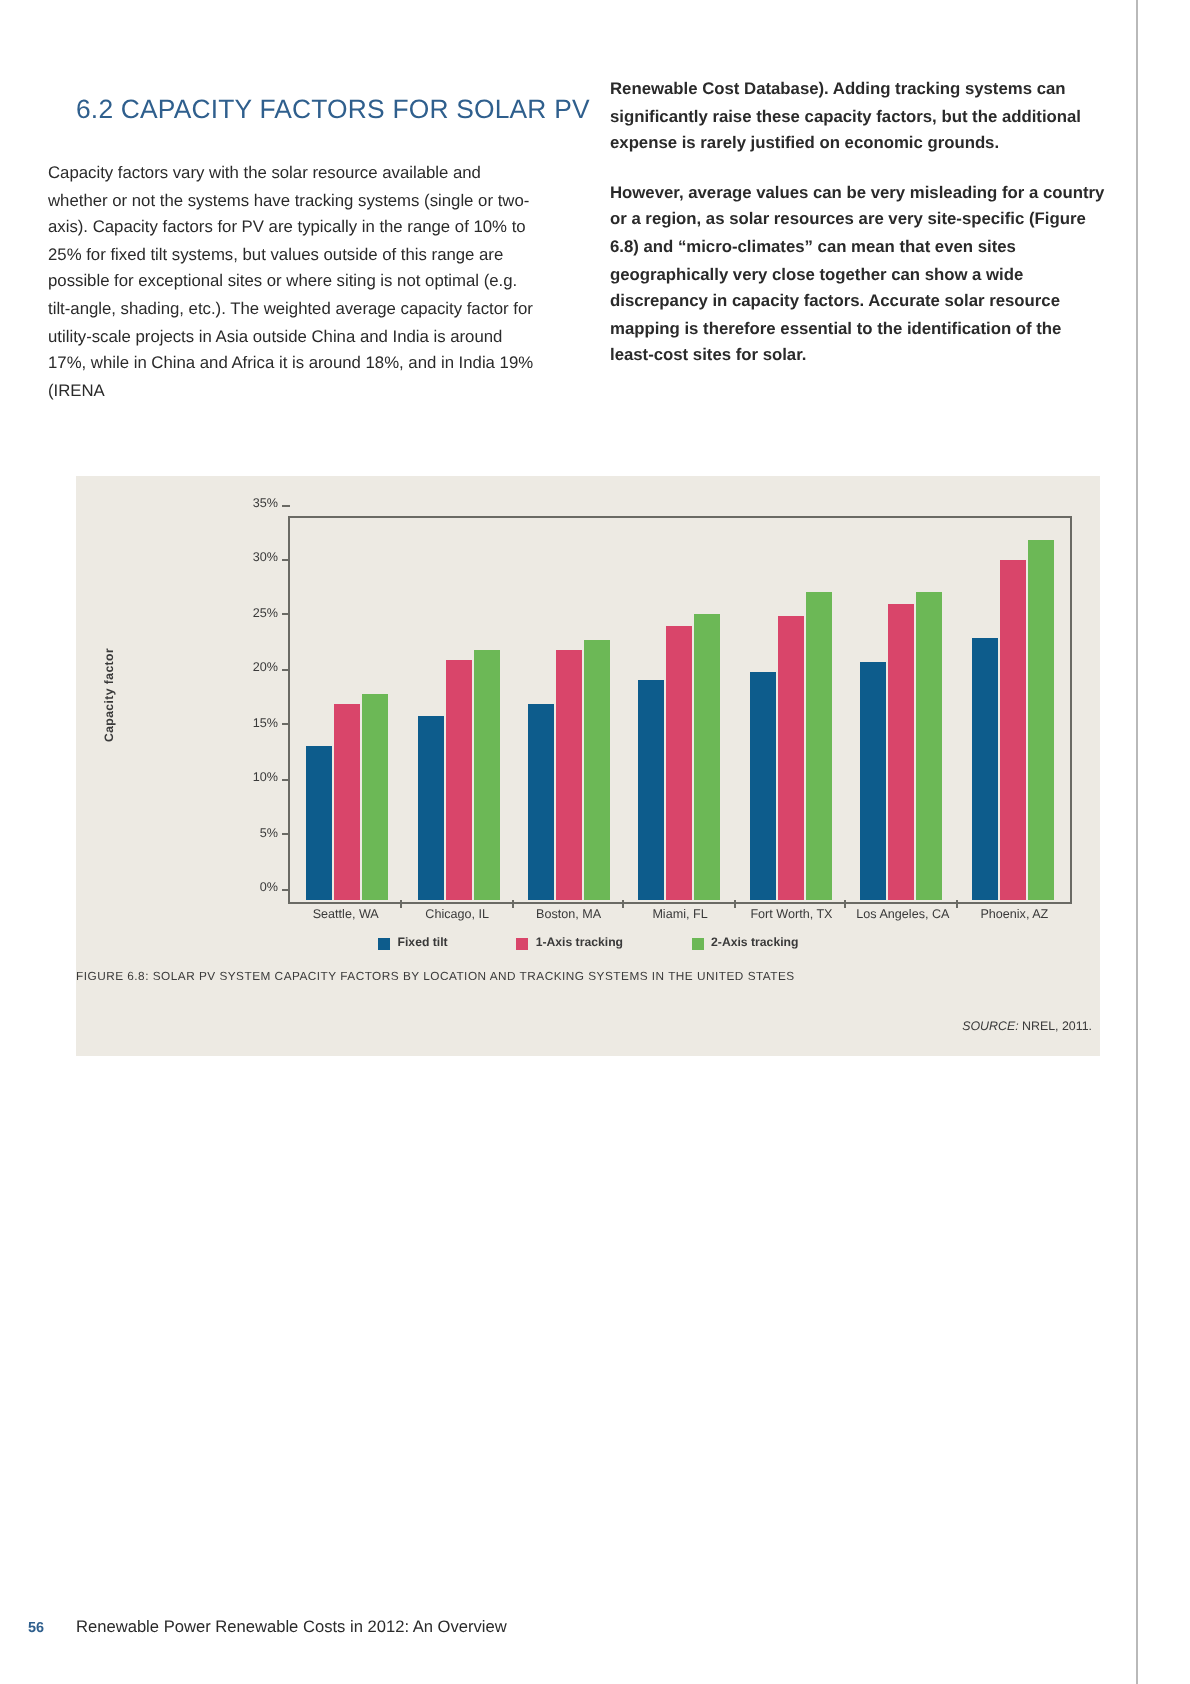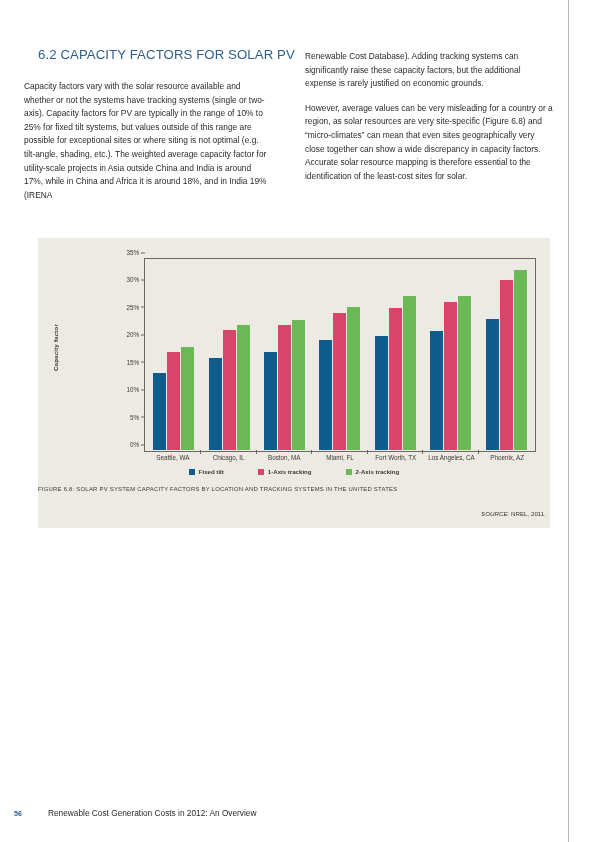--- a/index.html
+++ b/index.html
@@ -47,22 +47,23 @@
   .col p {
     margin: 0 0 11px 0;
   }
   .col-left {
     left: 24px;
     top: 80px;
     width: 248px;
   }
   .col-right {
     left: 305px;
-    top: 50px;
+    top: 38px;
     width: 248px;
+    font-weight: bold;
   }
   
   .figure-panel {
     position: absolute;
     left: 38px;
     top: 238px;
     width: 512px;
     height: 290px;
     background: #edeae3;
   }
@@ -202,21 +203,21 @@
   .fig-source .src-label {
     font-style: italic;
   }
   
   .footer {
     position: absolute;
     left: 14px;
     top: 808px;
     display: flex;
     align-items: baseline;
-    gap: 26px;
+    gap: 16px;
   }
   .footer-pageno {
     font-size: 7.2px;
     font-weight: bold;
     color: #2f5f8d;
   }
   .footer-title {
     font-size: 8.3px;
     color: #2a2a2a;
   }
@@ -330,16 +331,16 @@
     <div class="fig-caption">FIGURE 6.8: SOLAR PV SYSTEM CAPACITY FACTORS BY LOCATION AND TRACKING SYSTEMS IN THE UNITED STATES</div>
 
     <div class="fig-source">
       <span class="src-label">SOURCE:</span>
       <span>NREL, 2011.</span>
     </div>
   </div>
 
   <div class="footer">
     <span class="footer-pageno">56</span>
-    <span class="footer-title">Renewable Cost Generation Costs in 2012: An Overview</span>
+    <span class="footer-title">Renewable Power Renewable Costs in 2012: An Overview</span>
   </div>
 
 </div>
 
 </body></html>

